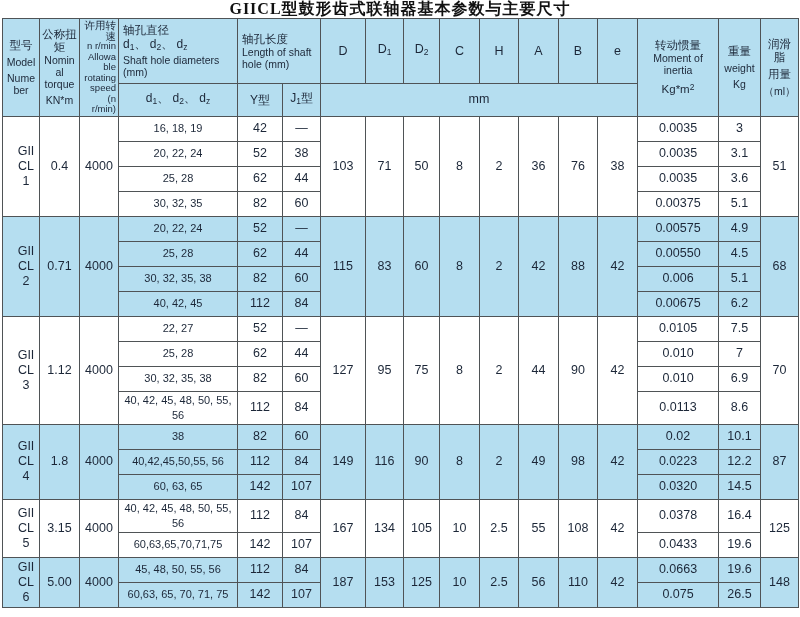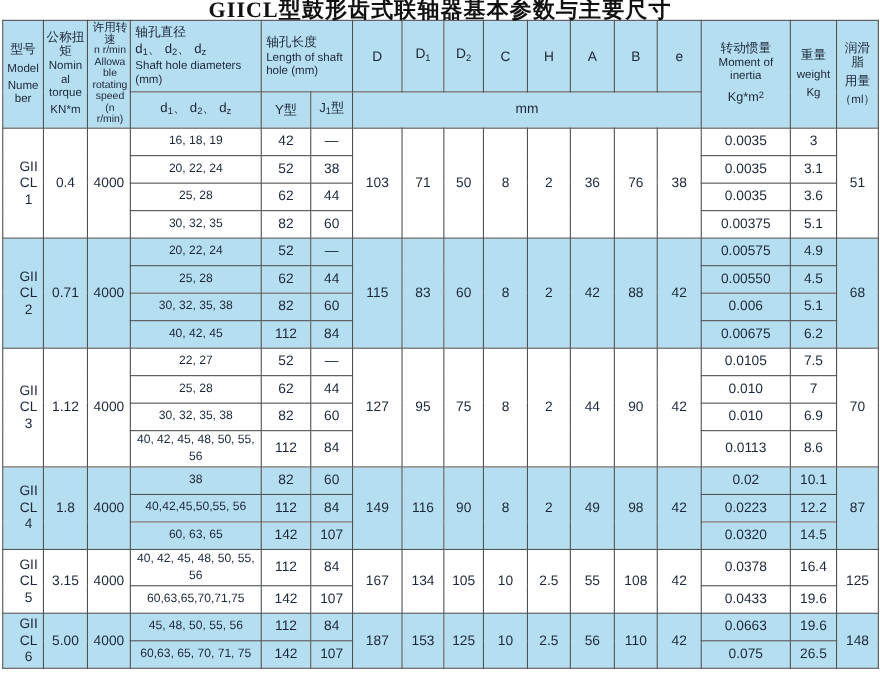--- a/index.html
+++ b/index.html
@@ -4,42 +4,42 @@
 <style>
   * { box-sizing: border-box; }
   html,body { margin:0; padding:0; }
   body {
     width:800px; height:617px; overflow:hidden; background:#ffffff;
     font-family:"Liberation Sans","DejaVu Sans",sans-serif;
     color:#1c2738;
   }
   .title {
     text-align:center; font-family:"Liberation Serif","DejaVu Serif",serif;
-    font-weight:bold; font-size:20px; line-height:18px; height:18px;
+    font-weight:bold; font-size:16px; line-height:18px; height:18px;
     letter-spacing:1px; color:#111;
   }
   table {
     border-collapse:collapse; table-layout:fixed;
     width:796px; margin-left:2px;
   }
   th, td {
     border:1px solid #4f5356; font-weight:normal;
     text-align:center; vertical-align:middle;
     padding:1px 2px; font-size:12.5px; line-height:15px;
     overflow:hidden; word-wrap:break-word;
   }
   thead th { background:#b5def0; }
   thead tr.h1 { height:46px; }
   thead tr.h2 { height:28px; }
   tbody td { height:25px; }
   tr.alt td { background:#b5def0; }
   .hl { text-align:left; padding-left:4px; }
   .zh  { font-size:11.5px; line-height:13px; }
   .en  { font-size:10.5px; line-height:12px; }
-  .sm  { font-size:9.5px;  line-height:10.5px; text-align:center; }
+  .sm  { font-size:9.5px;  line-height:10.5px; text-align:right; }
   .sym { font-size:12px; line-height:14px; }
   .gap { margin-top:4px; }
   .unit { font-size:11.5px; line-height:14px; }
   sub { font-size:8.5px; vertical-align:-2px; }
   sup { font-size:8.5px; vertical-align:3px; }
   td.model { font-size:12.5px;padding-left:12px; }
   td.diam { font-size:11px; }
 </style>
 </head>
 <body>

